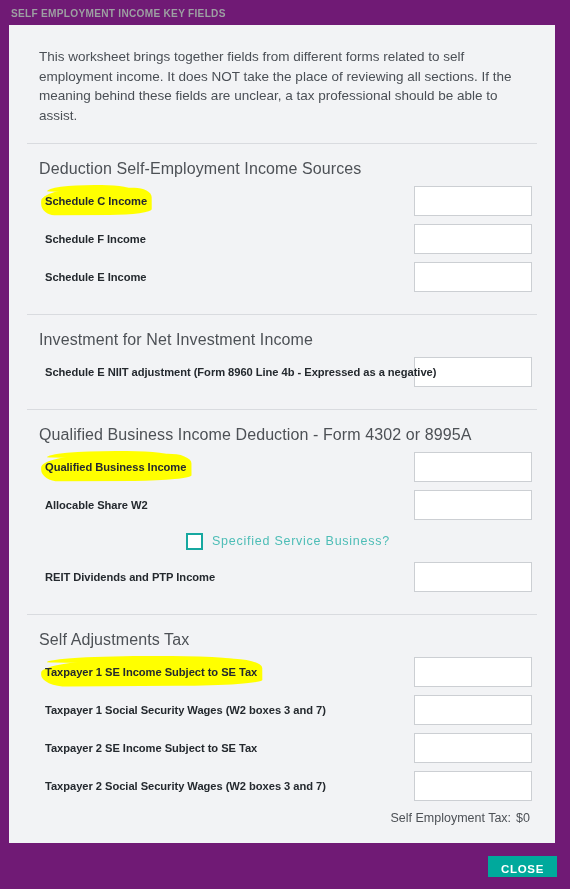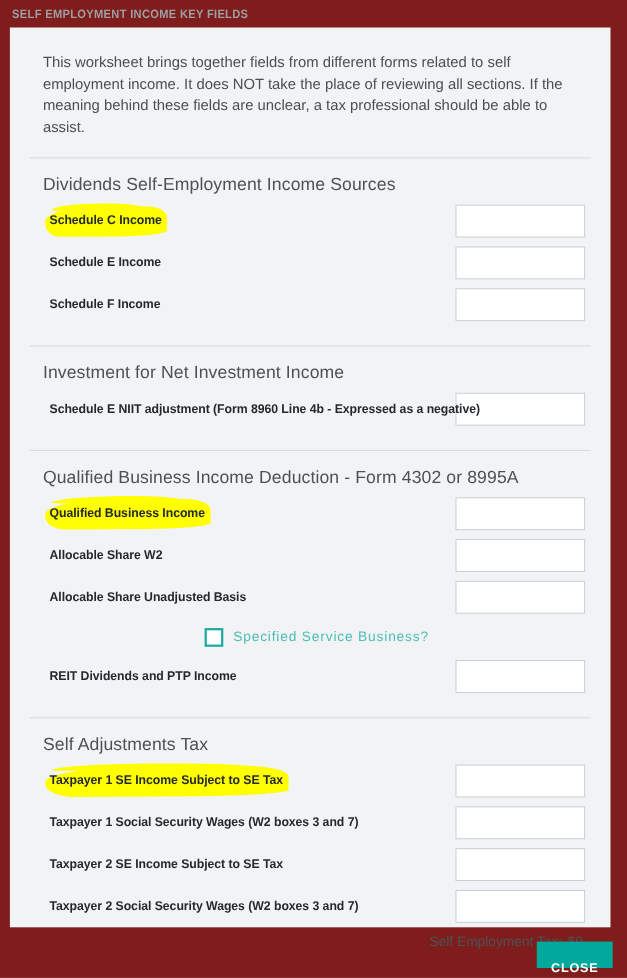--- a/index.html
+++ b/index.html
@@ -8,21 +8,21 @@
     margin: 0; padding: 0;
     width: 570px; height: 889px;
     background: #ffffff;
     font-family: "Liberation Sans", sans-serif;
     -webkit-font-smoothing: antialiased;
   }
 
   #app {
     position: relative;
     width: 570px; height: 889px;
-    background: #7f1d1d;
+    background: #701a75;
     overflow: hidden;
   }
 
   
   .window-title {
     position: absolute;
     left: 11px; top: 7px;
     font-size: 11px;
     font-weight: bold;
     letter-spacing: 0.3px;
@@ -164,74 +164,70 @@
     background: #00a99c;
     color: #ffffff;
     border: none;
     font-family: "Liberation Sans", sans-serif;
     font-size: 11.5px;
     font-weight: bold;
     letter-spacing: 0.7px;
     cursor: pointer;
     text-align: center;
     line-height: 27px;
-    padding: 12px;
+    padding: 0;
   }
 </style>
 </head>
 <body>
 
 <div id="app">
 
   <div class="window-title">SELF EMPLOYMENT INCOME KEY FIELDS</div>
 
   <div class="card">
 
     <div class="intro">
       <p>This worksheet brings together fields from different forms related to self employment income. It does NOT take the place of reviewing all sections. If the meaning behind these fields are unclear, a tax professional should be able to assist.</p>
     </div>
 
     <div id="sections-host">
         <div class="divider"></div>
         <div class="section">
-          <div class="section-title">Dividends Self-Employment Income Sources</div>
+          <div class="section-title">Deduction Self-Employment Income Sources</div>
           <div class="row">
             <div class="row-label"><span class="hl"><span>Schedule C Income</span></span></div>
             <input class="field" type="text" value="" style="">
           </div>
           <div class="row">
+            <div class="row-label">Schedule F Income</div>
+            <input class="field" type="text" value="" style="">
+          </div>
+          <div class="row">
             <div class="row-label">Schedule E Income</div>
             <input class="field" type="text" value="" style="">
           </div>
-          <div class="row">
-            <div class="row-label">Schedule F Income</div>
-            <input class="field" type="text" value="" style="">
-          </div>
         </div>
         <div class="divider"></div>
         <div class="section">
           <div class="section-title">Investment for Net Investment Income</div>
           <div class="row">
             <div class="row-label">Schedule E NIIT adjustment (Form 8960 Line 4b - Expressed as a negative)</div>
             <input class="field" type="text" value="" style="">
           </div>
         </div>
         <div class="divider"></div>
         <div class="section">
           <div class="section-title">Qualified Business Income Deduction - Form 4302 or 8995A</div>
           <div class="row">
             <div class="row-label"><span class="hl"><span>Qualified Business Income</span></span></div>
             <input class="field" type="text" value="" style="">
           </div>
           <div class="row">
             <div class="row-label">Allocable Share W2</div>
-            <input class="field" type="text" value="" style="">
-          </div>
-          <div class="row">
-            <div class="row-label">Allocable Share Unadjusted Basis</div>
             <input class="field" type="text" value="" style="">
           </div>
           <div class="check-row">
             <div class="checkbox"></div>
             <span class="check-label">Specified Service Business?</span>
           </div>
           <div class="row">
             <div class="row-label">REIT Dividends and PTP Income</div>
             <input class="field" type="text" value="" style="">
           </div>

